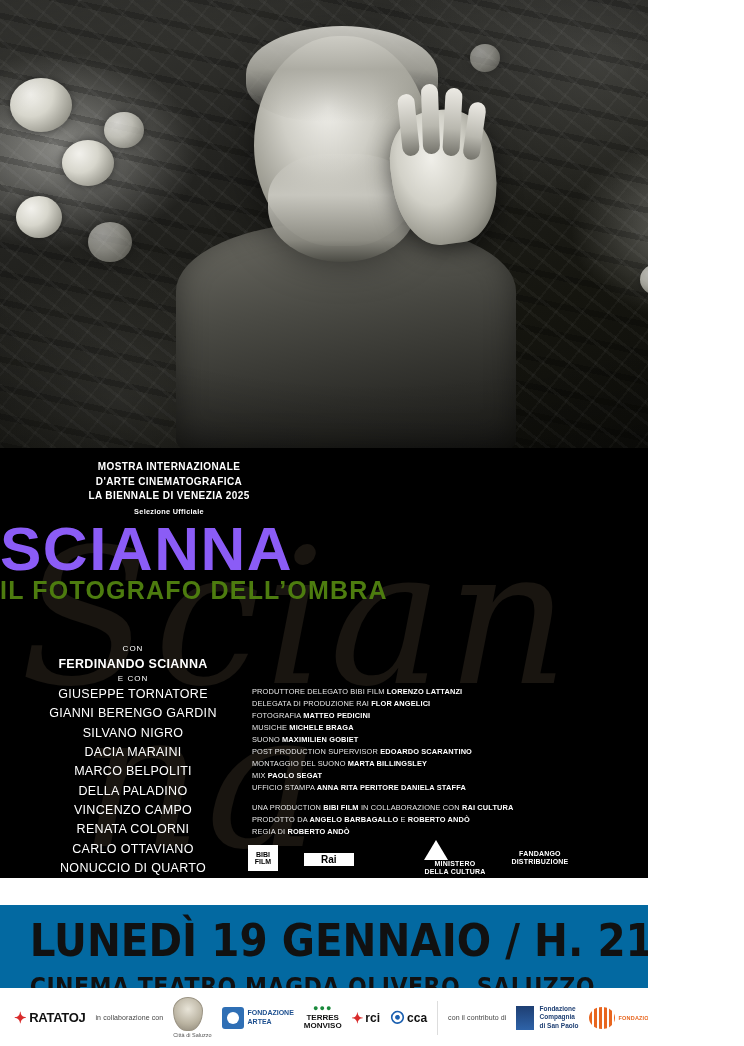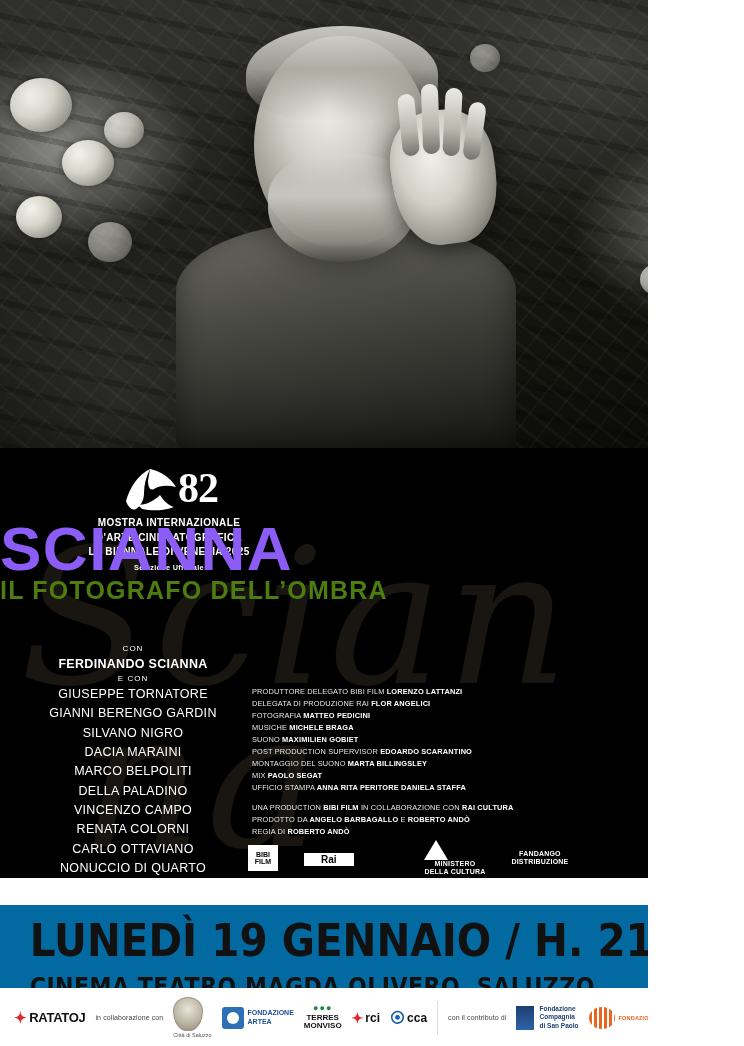--- a/index.html
+++ b/index.html
@@ -475,29 +475,20 @@
   </div>
 
   <div class="titleblock">
 
     <div class="ghost-script">
       <span class="g1">Scian</span>
       <span class="g2">na</span>
     </div>
 
     <div class="venice">
-      <div class="laurel-row">
-        <svg class="laurel-svg" width="62" height="54" viewBox="0 0 62 54">
-          <path d="M6 40 C10 26 18 14 30 8 C26 16 24 24 24 32 C24 38 22 44 16 48 C12 50 8 46 6 40 Z" fill="#ffffff"></path>
-          <path d="M30 8 C40 10 50 16 56 26 C48 24 40 24 34 28 C30 30 28 26 28 20 Z" fill="#ffffff"></path>
-          <path d="M18 44 C26 44 34 40 40 34 C44 40 48 44 54 46 C44 50 32 50 22 48 Z" fill="#ffffff"></path>
-          <circle cx="44" cy="18" r="3" fill="#ffffff"></circle>
-        </svg>
-        <span class="venice-num">82</span>
-      </div>
       <div class="venice-lines">
         <div>MOSTRA INTERNAZIONALE</div>
         <div>D'ARTE CINEMATOGRAFICA</div>
         <div>LA BIENNALE DI VENEZIA 2025</div>
       </div>
       <div class="venice-sel">Selezione Ufficiale</div>
     </div>
 
     <div class="t-second">SCIANNA</div>
     <div class="t-sub">IL FOTOGRAFO DELL’OMBRA</div>

